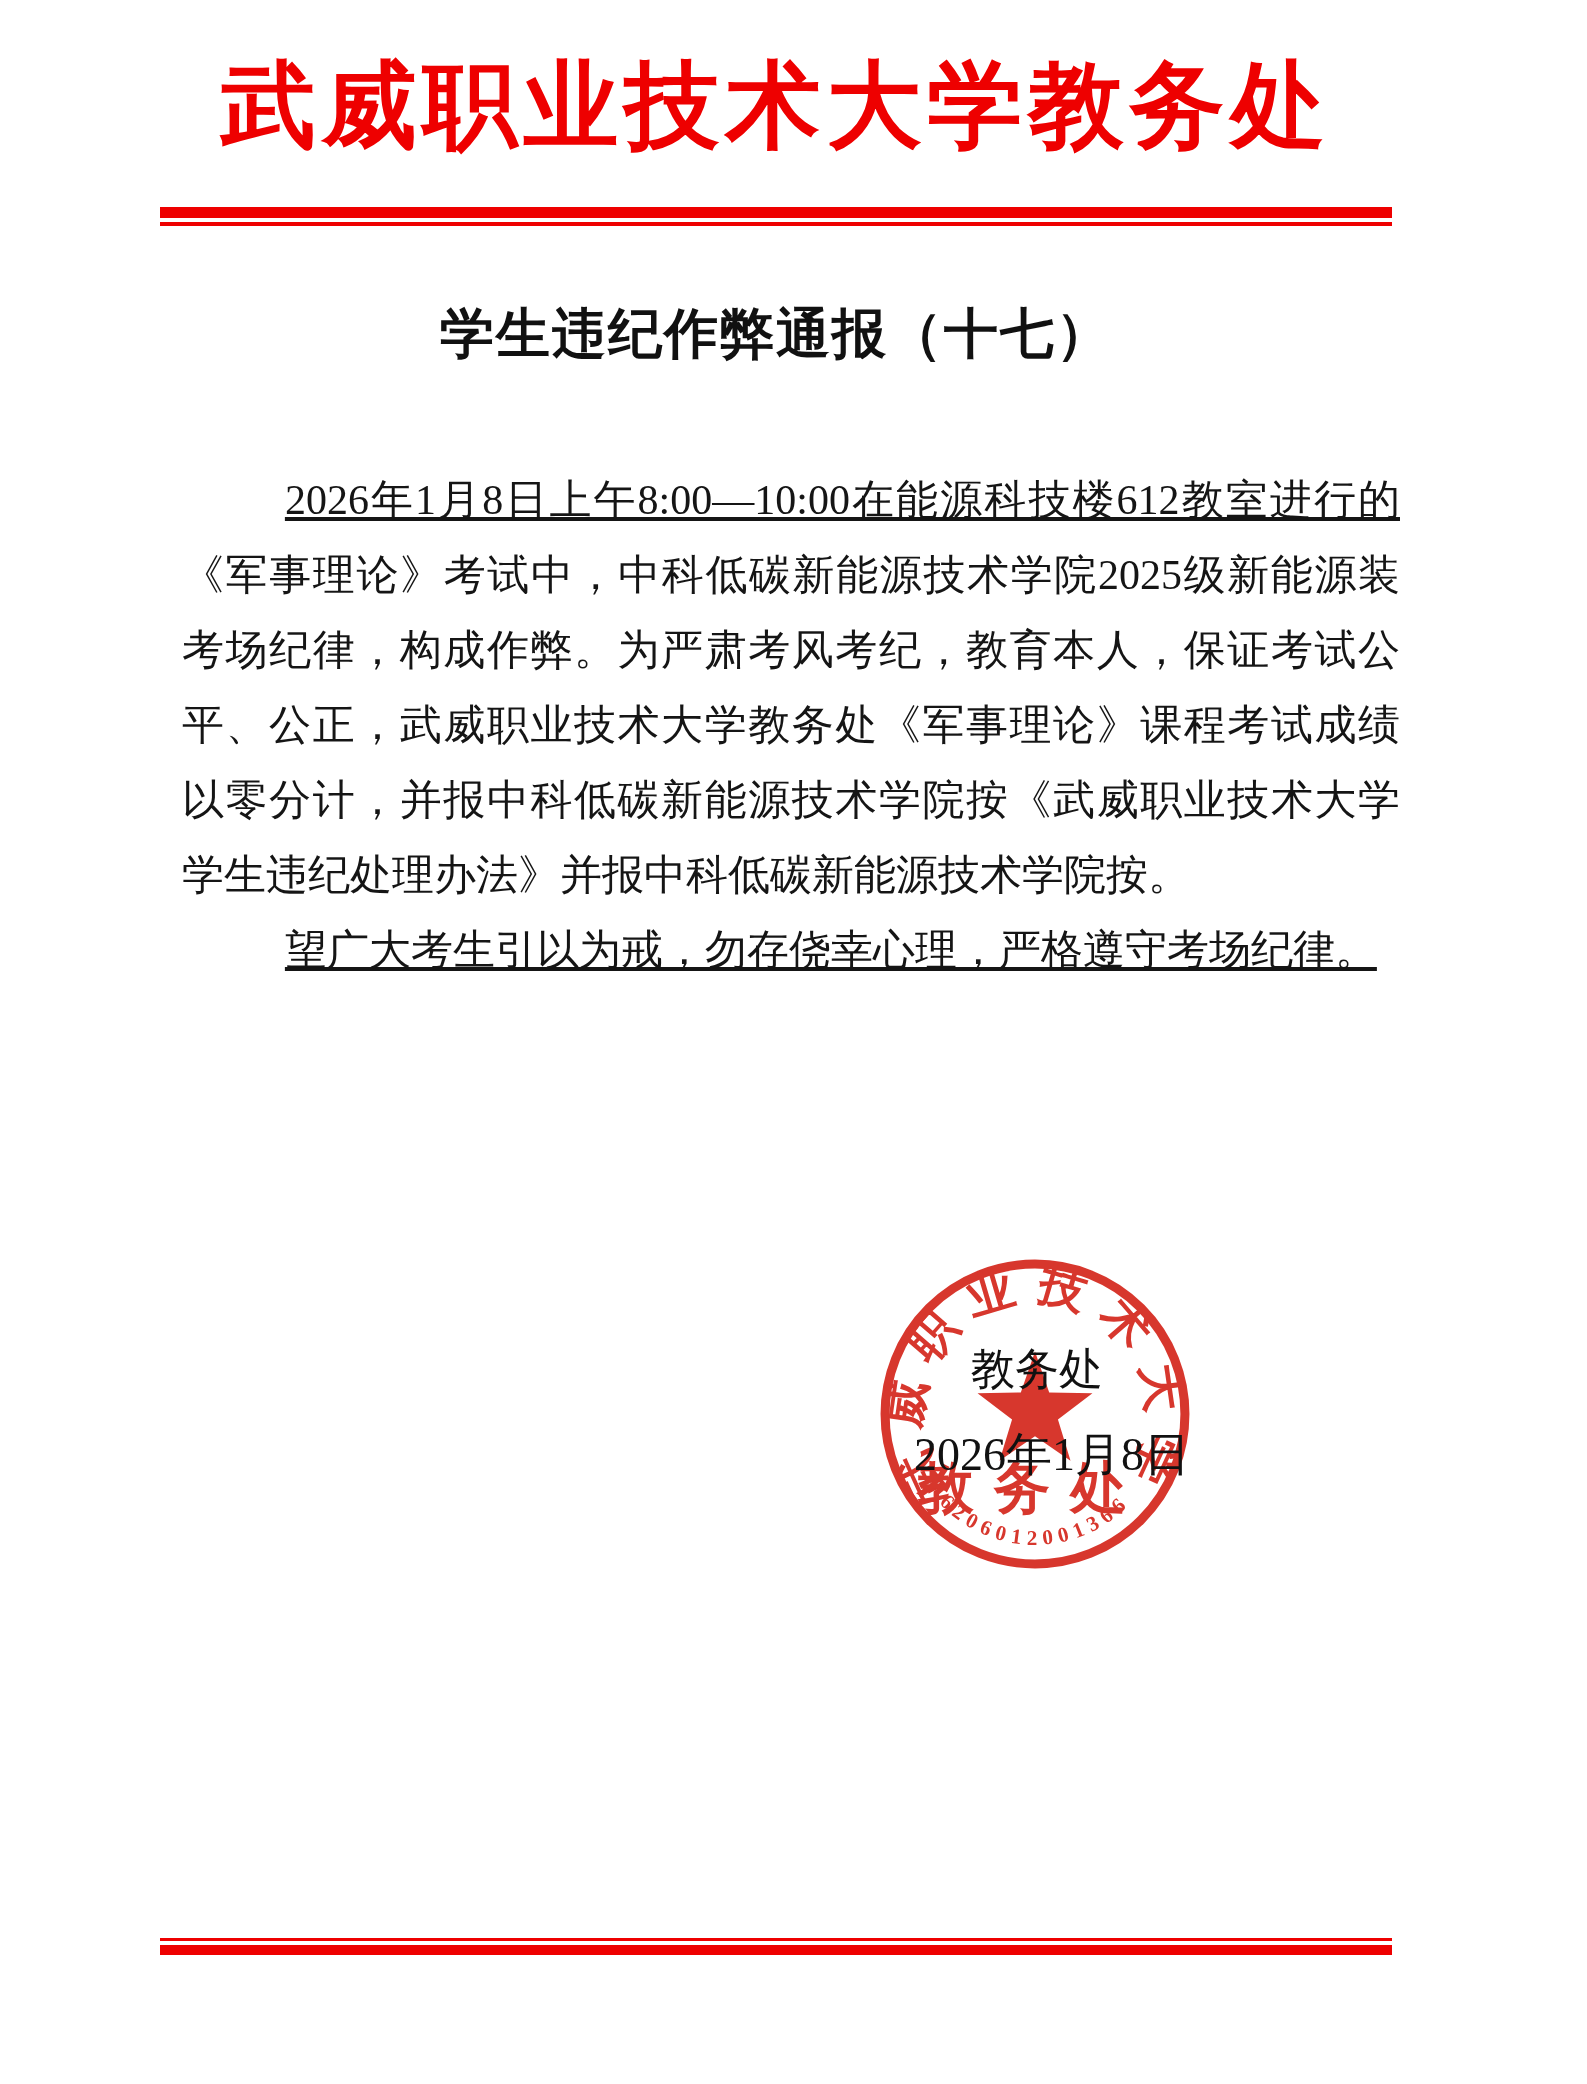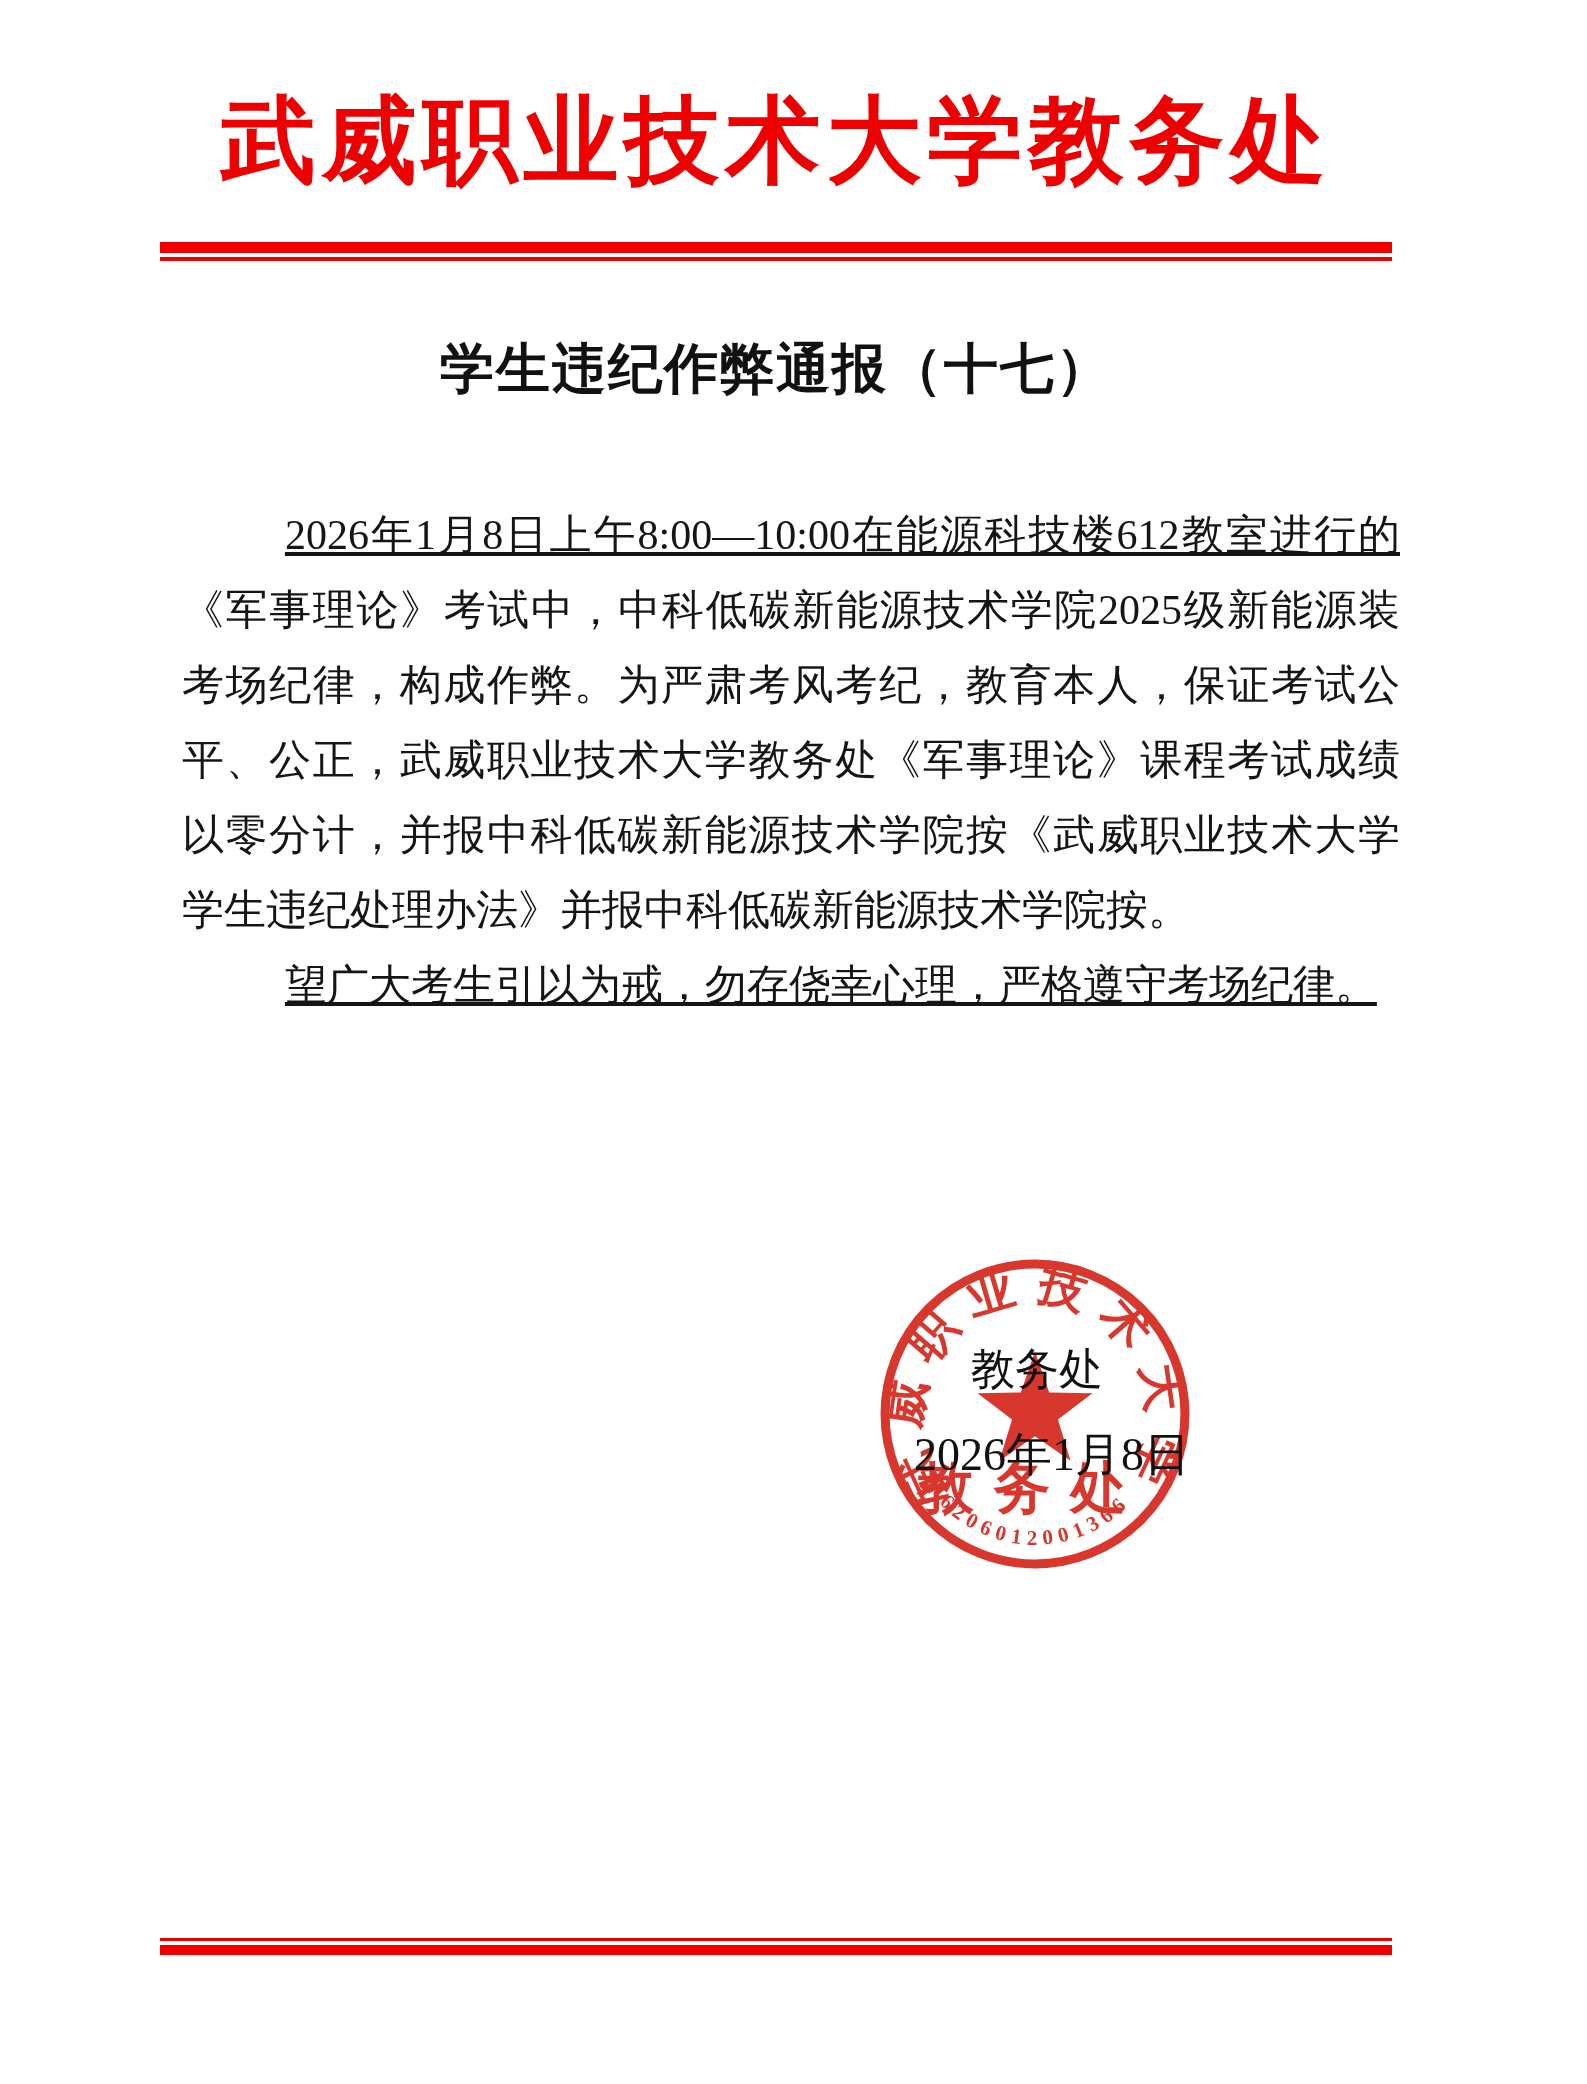--- a/index.html
+++ b/index.html
@@ -6,21 +6,21 @@
   .page {
     position:relative;
     width:1587px; height:2084px;
     background:#ffffff;
     font-family:"Liberation Serif","DejaVu Serif",serif;
     color:#111;
     overflow:hidden;
   }
   .header-title {
     margin-left:160px; width:1232px;
-    padding-top:80px;
+    padding-top:45px;
     text-align:center;
     color:#ee0000;
     font-weight:bold;
     font-size:95px;
     line-height:122px;
     letter-spacing:6px;
     white-space:nowrap;
   }
   .rules { margin:40px 0 0 160px; width:1232px; }
   .rule-thick { height:11px; background:#ee0000; }

